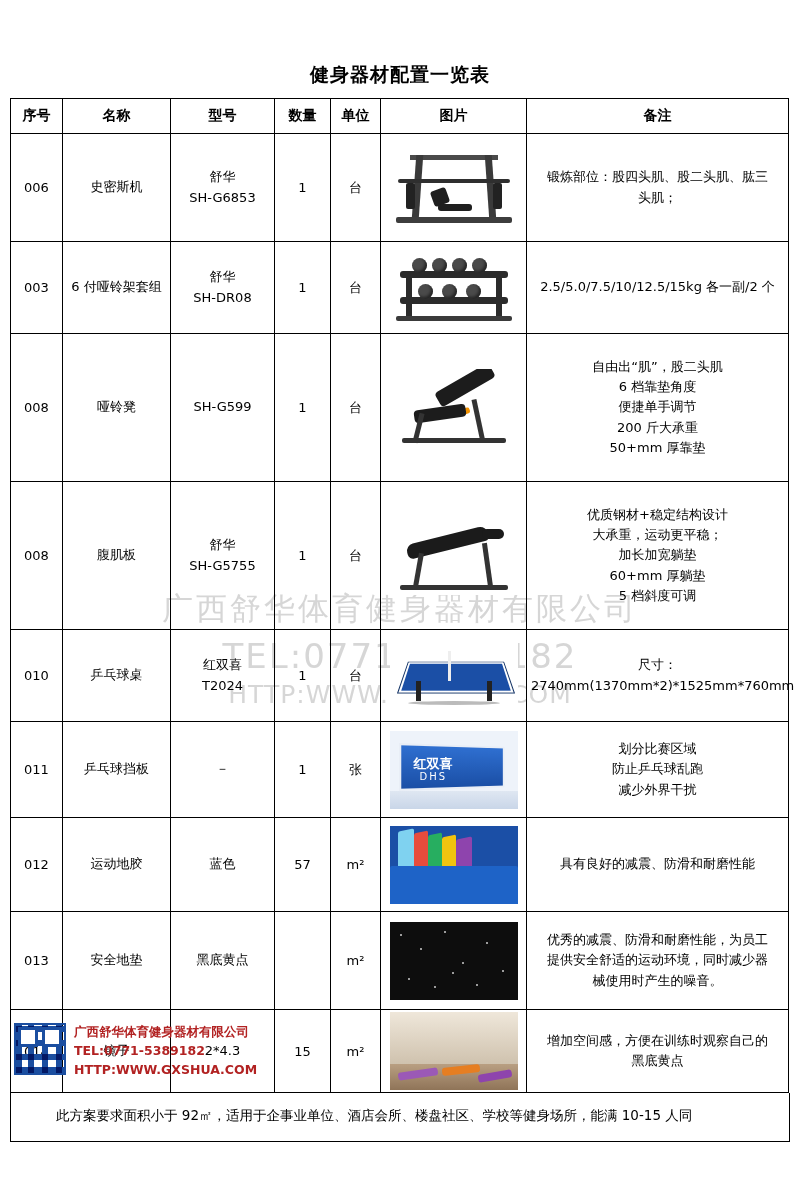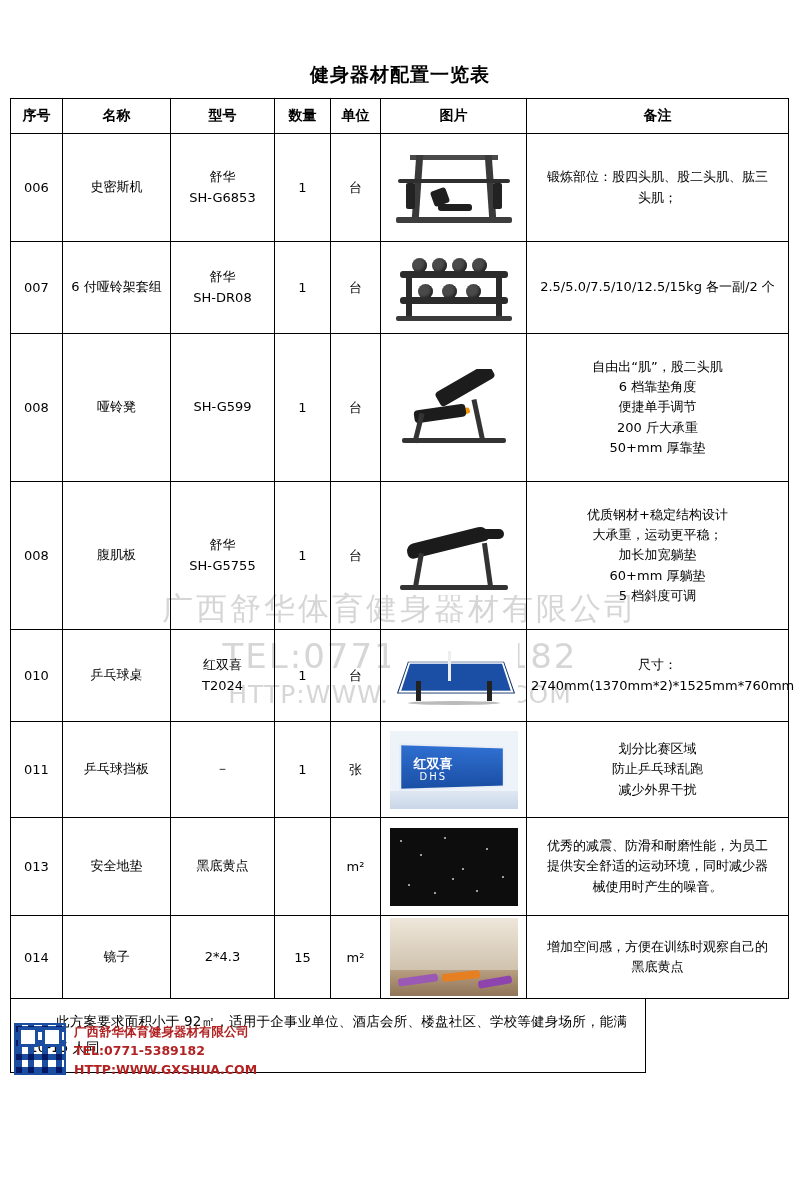--- a/index.html
+++ b/index.html
@@ -73,21 +73,21 @@
   .pic-box {
     width: 128px;
     height: 78px;
     margin: 0 auto;
     position: relative;
     overflow: hidden;
   }
 
   
   .footer-note {
-    width: 636px;
+    width: 780px;
     box-sizing: border-box;
     border: 1px solid #000;
     border-top: none;
     padding: 10px 18px 12px 18px;
     font-size: 13.5px;
     line-height: 1.9;
     text-align: justify;
   }
   .footer-note .ln { display: block; text-indent: 2em; }
   .footer-note .ln2 { text-indent: 0; }
@@ -279,21 +279,21 @@
             <div class="base"></div>
           </div>
         </td>
         <td class="note">
           <span class="line">锻炼部位：股四头肌、股二头肌、肱三</span>
           <span class="line">头肌；</span>
         </td>
       </tr>
 
       <tr style="height:92px">
-        <td>007</td>
+        <td>003</td>
         <td class="name">6 付哑铃架套组</td>
         <td class="model">
           <span class="line">舒华</span>
           <span class="line">SH-DR08</span>
         </td>
         <td>1</td>
         <td>台</td>
         <td class="pic-cell">
           <div class="pic-box rack">
             <div class="rail top"></div>
@@ -409,20 +409,42 @@
             <div class="dhs">DHS</div>
           </div>
         </td>
         <td class="note">
           <span class="line">划分比赛区域</span>
           <span class="line">防止乒乓球乱跑</span>
           <span class="line">减少外界干扰</span>
         </td>
       </tr>
 
+      <tr style="height:94px">
+        <td>012</td>
+        <td class="name">运动地胶</td>
+        <td class="model">
+          <span class="line">蓝色</span>
+        </td>
+        <td>57</td>
+        <td>m²</td>
+        <td class="pic-cell">
+          <div class="pic-box mat-blue" style="background:#1b4fa6">
+            <div class="sheet" style="left:8px; top:4px; width:16px; height:62px; background:#7fd2f0; transform:skewY(-12deg)"></div>
+            <div class="sheet" style="left:24px; top:6px; width:14px; height:62px; background:#e74c3c; transform:skewY(-12deg)"></div>
+            <div class="sheet" style="left:38px; top:8px; width:14px; height:62px; background:#27ae60; transform:skewY(-12deg)"></div>
+            <div class="sheet" style="left:52px; top:10px; width:14px; height:62px; background:#f1c40f; transform:skewY(-12deg)"></div>
+            <div class="sheet" style="left:66px; top:12px; width:16px; height:62px; background:#8e44ad; transform:skewY(-12deg)"></div>
+            <div class="sheet" style="left:0px; top:40px; width:128px; height:40px; background:#1e63c7"></div>
+          </div>
+        </td>
+        <td class="note">
+          <span class="line">具有良好的减震、防滑和耐磨性能</span>
+        </td>
+      </tr>
 
       <tr style="height:98px">
         <td>013</td>
         <td class="name">安全地垫</td>
         <td class="model">
           <span class="line">黑底黄点</span>
         </td>
         <td></td>
         <td>m²</td>
         <td class="pic-cell">

